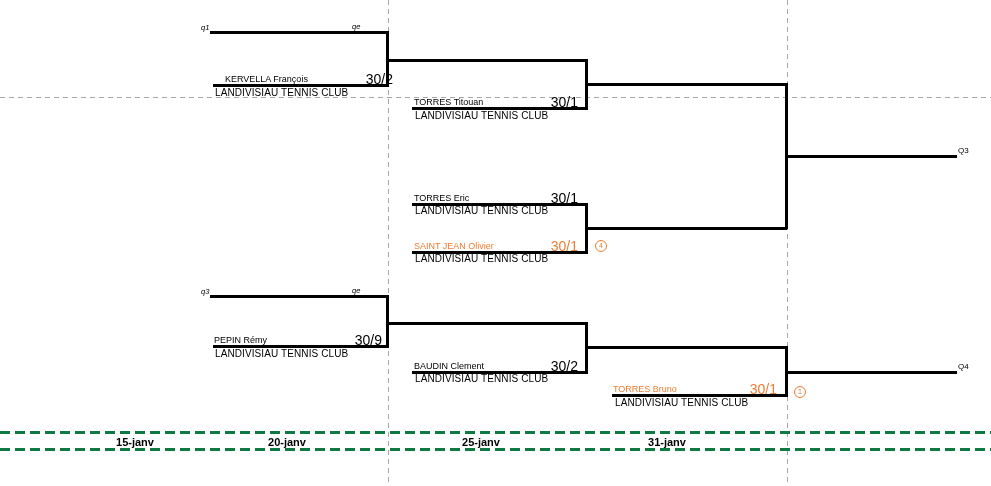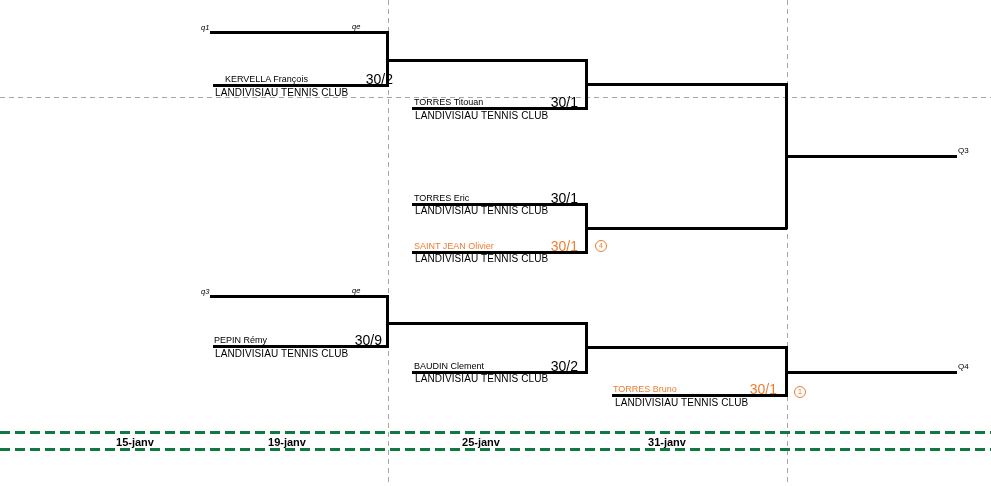--- a/index.html
+++ b/index.html
@@ -120,17 +120,17 @@
   </div>
   <div class="club" style="left:615px;top:398px;">LANDIVISIAU TENNIS CLUB</div>
   <div class="seed-badge" style="left:794px;top:386px;">1</div>
 
   <div class="outlabel" style="left:958px;top:146px;">Q3</div>
   <div class="outlabel" style="left:958px;top:362px;">Q4</div>
 
   <div class="green-line" style="top:431px;"></div>
   <div class="green-line" style="top:448px;"></div>
   <div class="date-label" style="left:68px;margin-left:42px;">15-janv</div>
-  <div class="date-label" style="left:262px;">19-janv</div>
+  <div class="date-label" style="left:262px;">20-janv</div>
   <div class="date-label" style="left:456px;">25-janv</div>
   <div class="date-label" style="left:642px;">31-janv</div>
 
 </div>
 
 </body></html>

